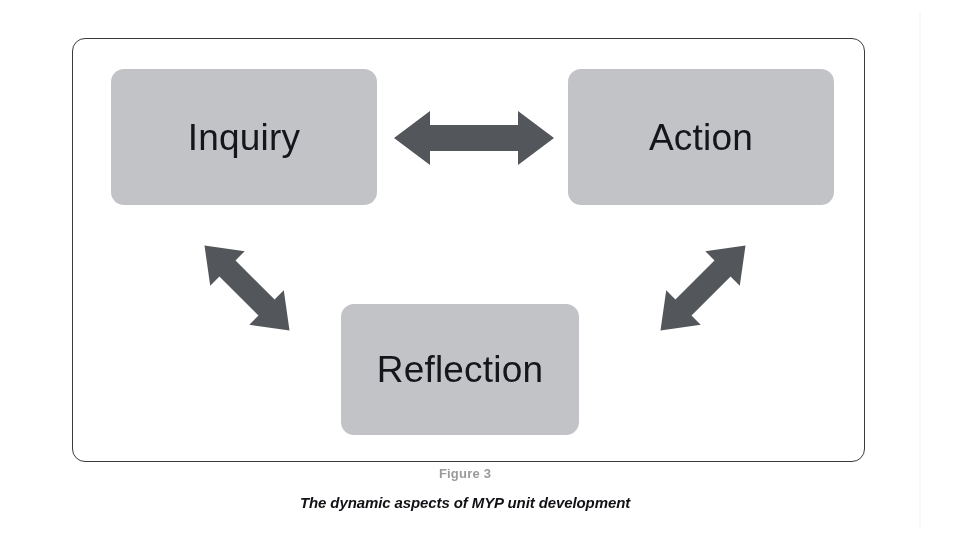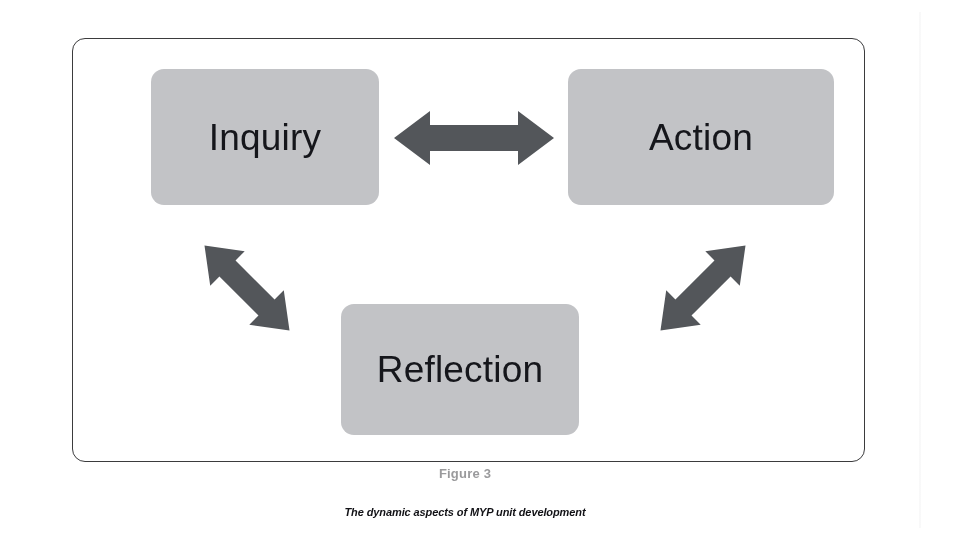--- a/index.html
+++ b/index.html
@@ -60,21 +60,21 @@
   .concept-label {
     color: #15161b;
     font-family: "Liberation Sans", sans-serif;
     font-size: 37px;
     font-weight: 400;
     letter-spacing: 0.2px;
     line-height: 1;
     white-space: nowrap;
   }
 
-  .box-inquiry    { left: 110px; top: 68px;  width: 228px; height: 136px; margin-left: 40px; }
+  .box-inquiry    { left: 110px; top: 68px;  width: 266px; height: 136px; }
   .box-action     { left: 567px; top: 68px;  width: 266px; height: 136px; }
   .box-reflection { left: 340px; top: 303px; width: 238px; height: 131px; }
 
   
   .arrow {
     position: absolute;
     overflow: visible;
   }
   .arrow svg { display: block; overflow: visible; }
   .arrow-shape { fill: #53565a; }
@@ -117,26 +117,26 @@
     font-family: "Liberation Sans", sans-serif;
     font-size: 13px;
     font-weight: bold;
     letter-spacing: 0.2px;
     line-height: 16px;
   }
   .caption-title {
     display: block;
     color: #121216;
     font-family: "Liberation Sans", sans-serif;
-    font-size: 11px;
+    font-size: 15px;
     font-weight: bold;
     font-style: italic;
     letter-spacing: -0.1px;
     line-height: 20px;
-    margin-top: 20px;
+    margin-top: 11px;
   }
 </style>
 </head>
 <body>
 
 <div id="canvas">
 
   <div class="page-edge"></div>
 
   <div class="figure-frame">

